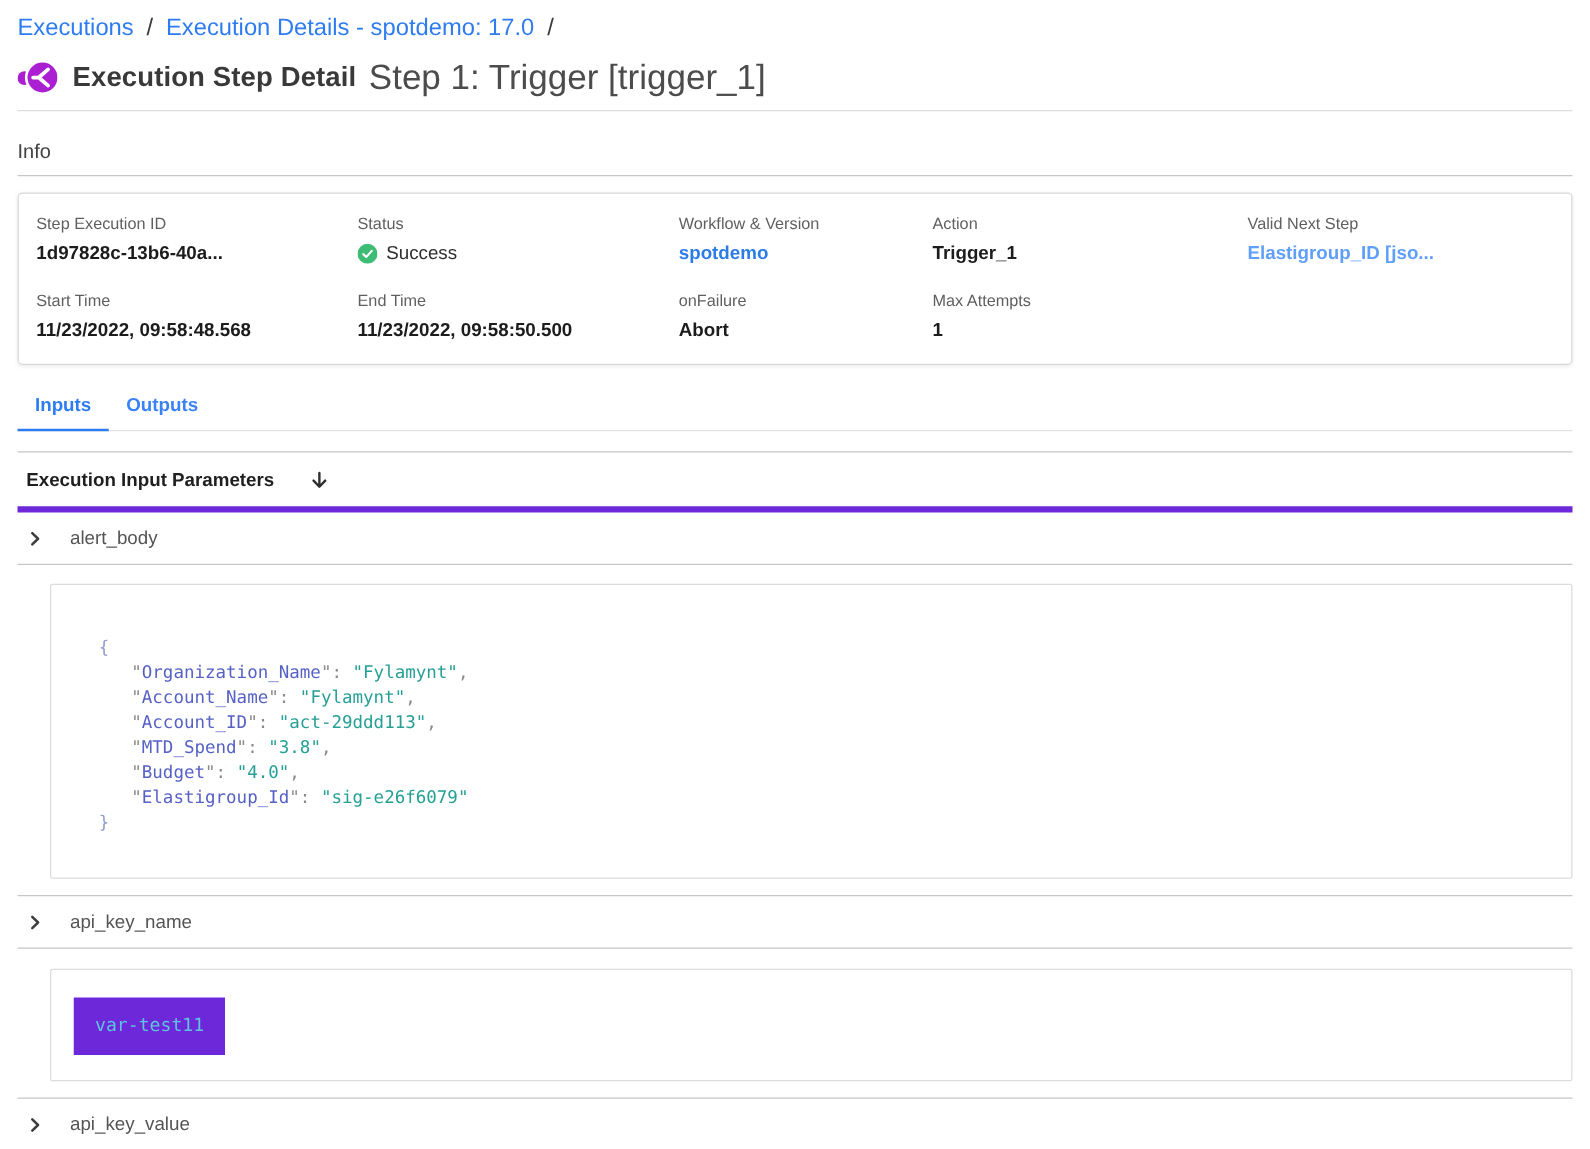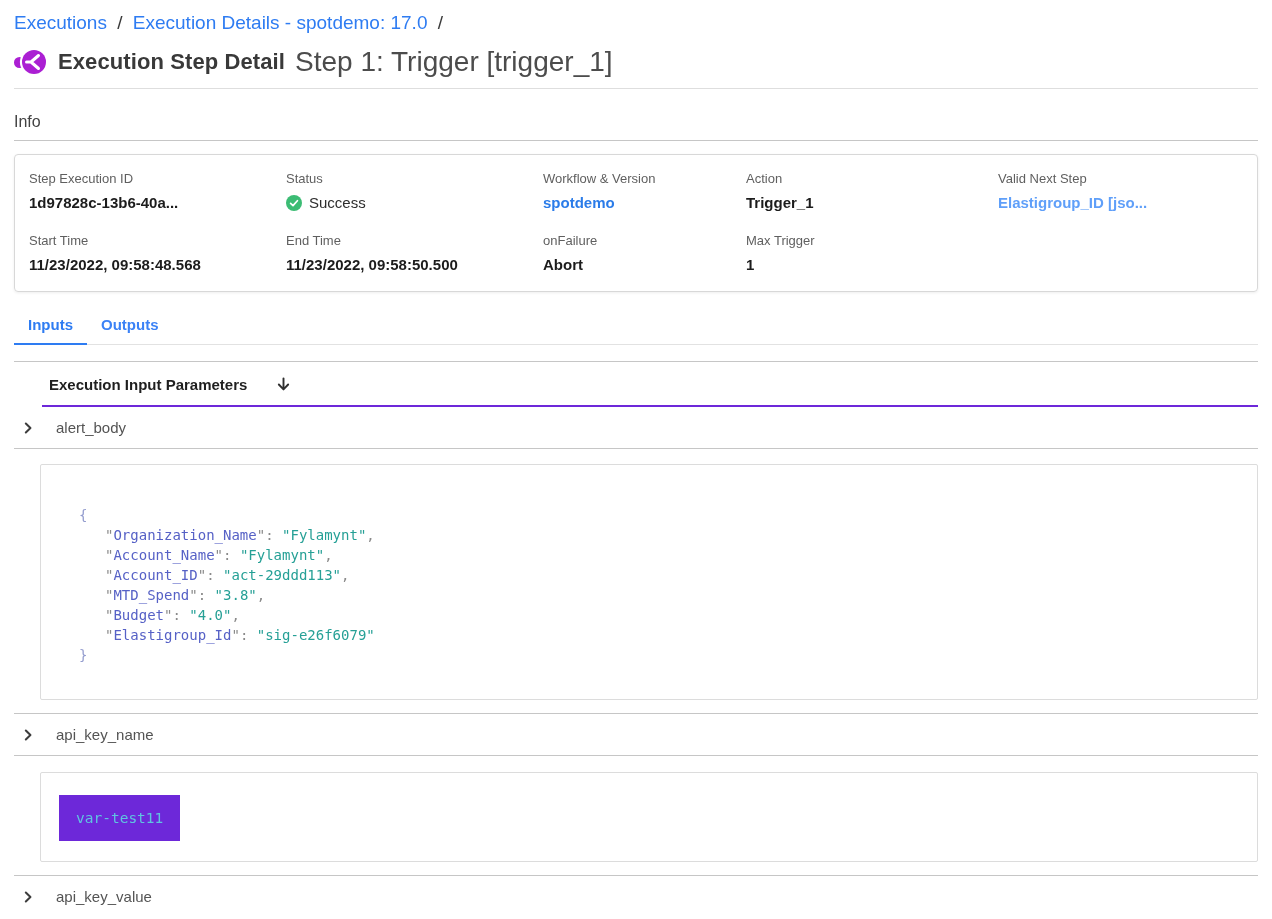--- a/index.html
+++ b/index.html
@@ -51,22 +51,21 @@
     padding: 7px 14px 10px 14px; cursor: pointer;
     border-bottom: 2px solid transparent; margin-bottom: -1px;
   }
   .tab.active { color: #2e7cf2; border-bottom-color: #2e7cf2; }
   .tabs-divider { margin-top: 16px; }
 
   
   .section-header {
     display: flex; align-items: center; gap: 28px;
     padding: 14px 0 12px 7px;
-    border-bottom: 2px solid #6d28d9;
-    margin-left: 28px;
+    border-bottom: 5px solid #6d28d9;
   }
   .section-title { font-size: 15px; font-weight: 700; color: #1f1f1f; }
   .download-icon { width: 17px; height: 17px; cursor: pointer; }
 
   
   .param-row {
     display: flex; align-items: center; gap: 21px;
     padding: 12px 0 12px 7px;
     border-bottom: 1px solid #c6c6c6;
     cursor: pointer;
@@ -171,21 +170,21 @@
     </div>
     <div class="field">
       <div class="field-label">End Time</div>
       <div class="field-value">11/23/2022, 09:58:50.500</div>
     </div>
     <div class="field">
       <div class="field-label">onFailure</div>
       <div class="field-value">Abort</div>
     </div>
     <div class="field">
-      <div class="field-label">Max Trigger</div>
+      <div class="field-label">Max Attempts</div>
       <div class="field-value">1</div>
     </div>
   </div>
 
   <div class="tabstrip">
     <div class="tab active">Inputs</div>
     <div class="tab">Outputs</div>
   </div>
 
   <hr class="hr tabs-divider">

